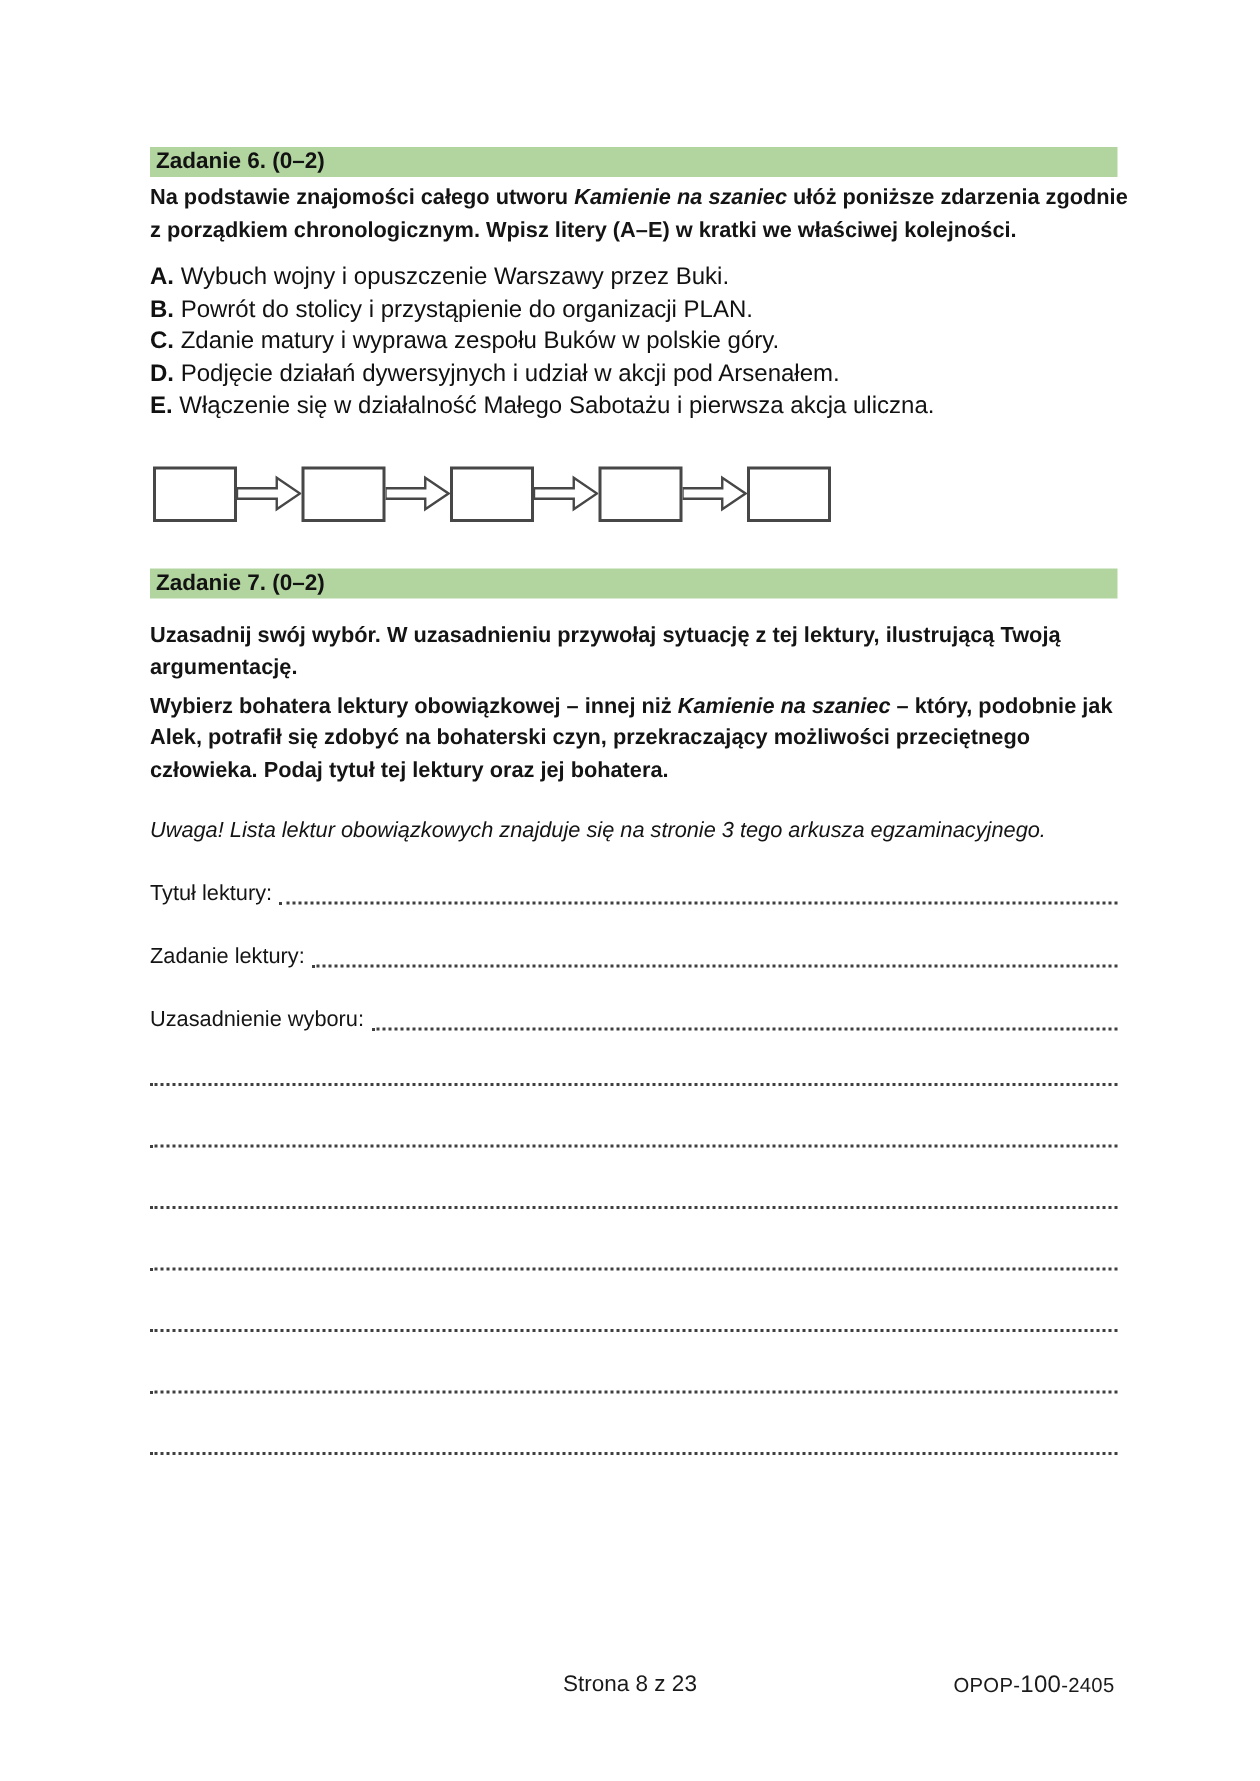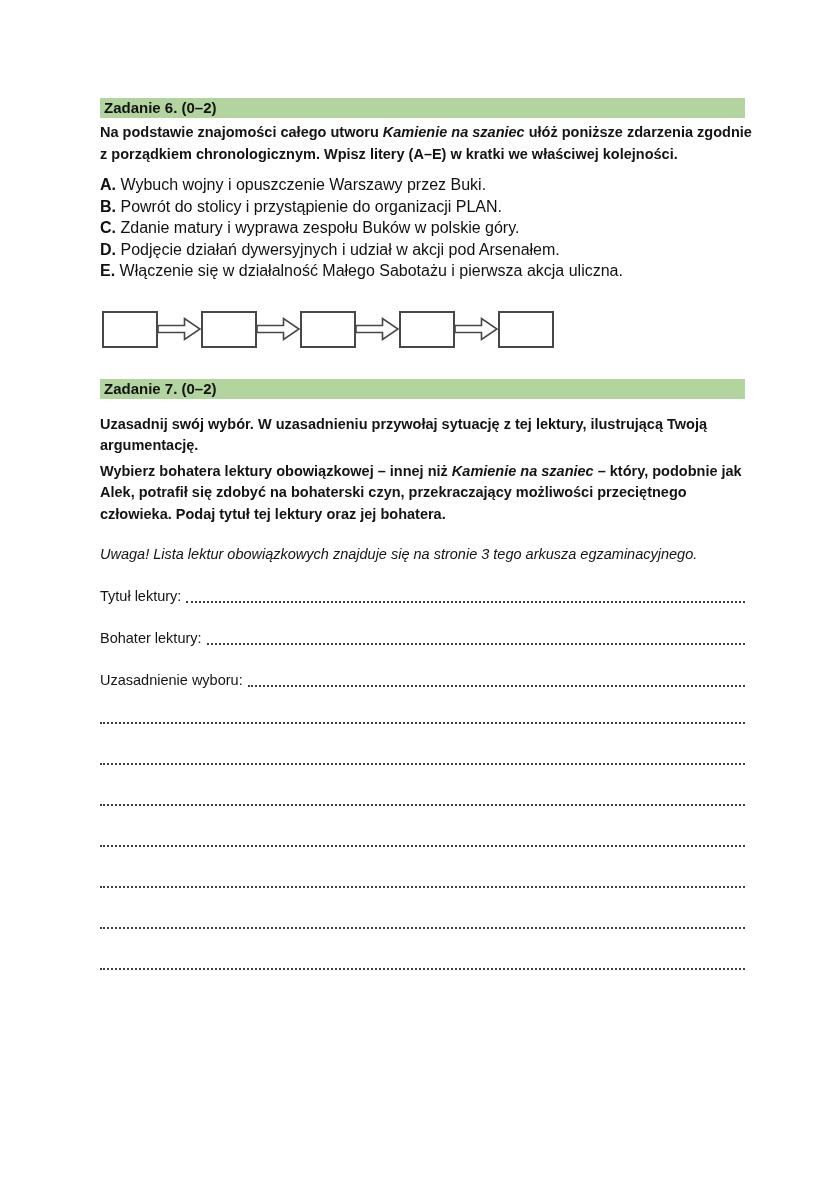--- a/index.html
+++ b/index.html
@@ -130,34 +130,38 @@
     <p class="para bold p-intro"><span>Wybierz bohatera lektury obowiązkowej – innej niż </span><span class="it">Kamienie na szaniec</span><span> – który, podobnie jak Alek, potrafił się zdobyć na bohaterski czyn, przekraczający możliwości przeciętnego człowieka. Podaj tytuł tej lektury oraz jej bohatera.</span></p>
 
     <p class="para p-note">Uwaga! Lista lektur obowiązkowych znajduje się na stronie 3 tego arkusza egzaminacyjnego.</p>
 
     <div class="fields">
       <div class="field">
         <span class="field-label">Tytuł lektury:</span>
         <span class="dot-fill"></span>
       </div>
       <div class="field">
-        <span class="field-label">Bohater lektury:</span>
+        <span class="field-label">Zadanie lektury:</span>
         <span class="dot-fill"></span>
       </div>
       <div class="field">
         <span class="field-label">Uzasadnienie wyboru:</span>
         <span class="dot-fill"></span>
       </div>
     </div>
 
     <div class="answer-lines">
       <div class="answer-line"></div>
       <div class="answer-line"></div>
       <div class="answer-line"></div>
       <div class="answer-line"></div>
       <div class="answer-line"></div>
       <div class="answer-line"></div>
       <div class="answer-line"></div>
     </div>
 
   </div>
 
+  <div class="footer">
+    <span class="page-num">Strona 8 z 23</span>
+    <span class="form-code"><span>OPOP-</span><span class="code-big">100</span><span>-2405</span></span>
+  </div>
 </div>
 
 </body></html>

